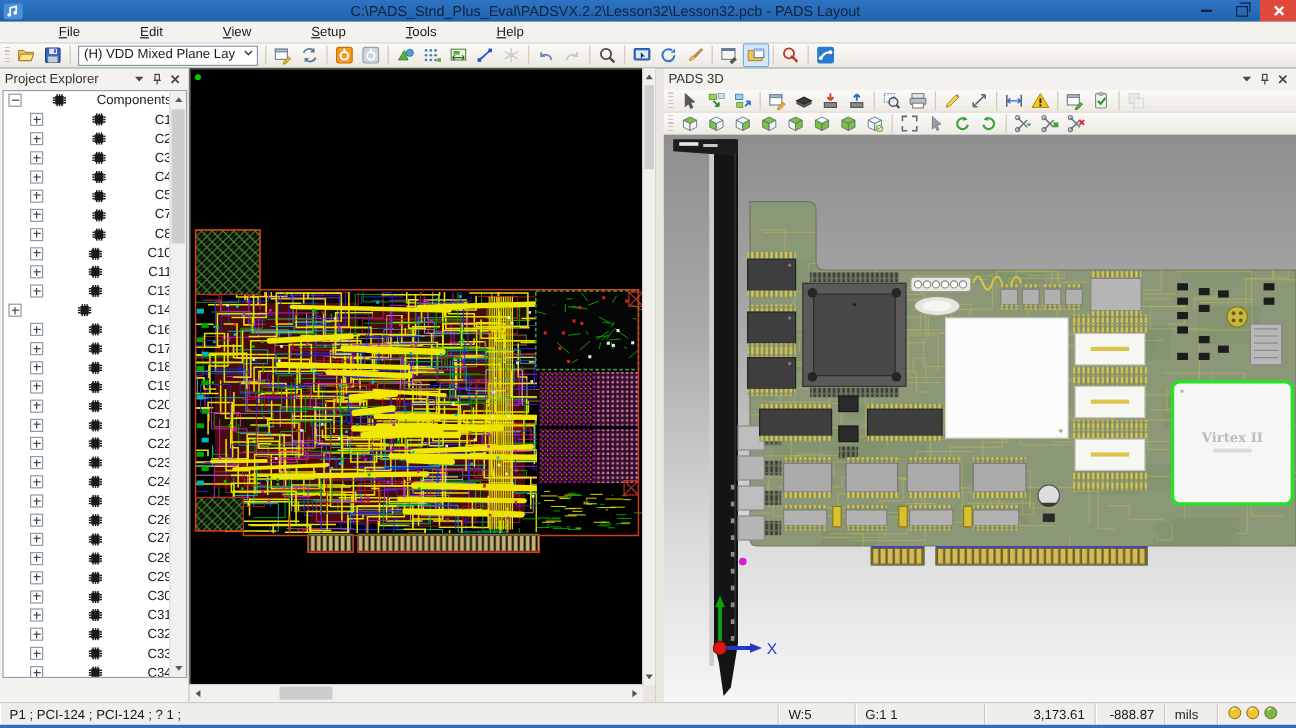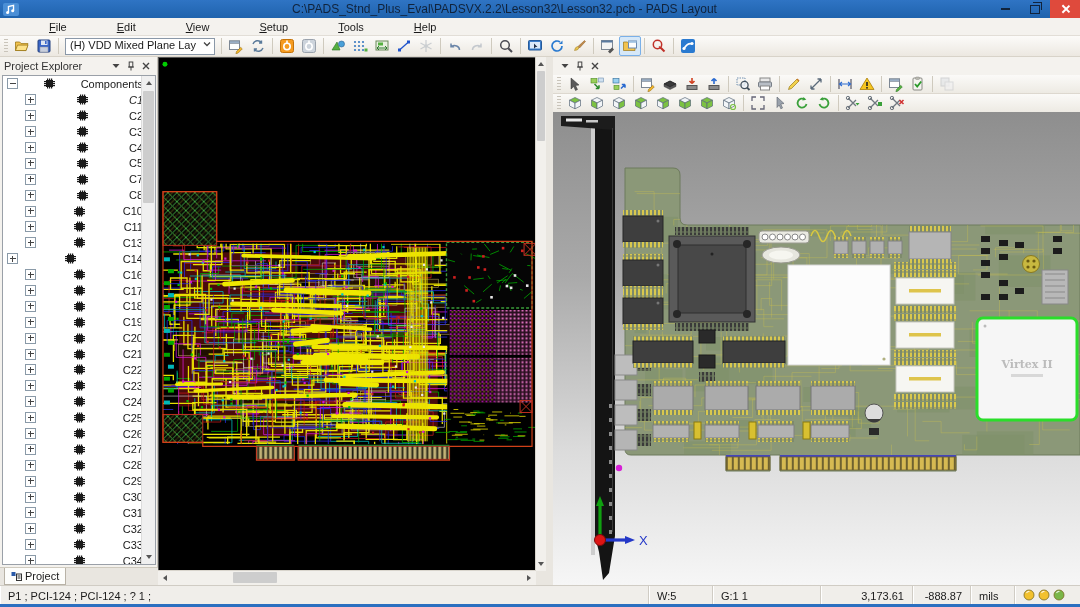--- a/index.html
+++ b/index.html
@@ -318,21 +318,21 @@
                   <rect x="1" y="5" width="2" height="1.2"></rect>
                   <rect x="1" y="7" width="2" height="1.2"></rect>
                   <rect x="10" y="3" width="2" height="1.2"></rect>
                   <rect x="10" y="5" width="2" height="1.2"></rect>
                   <rect x="10" y="7" width="2" height="1.2"></rect>
                 </g>
               </svg>
             </span>
             <span class="lbl">Components</span>
           </div>
-          <div class="trow" style="padding-left: 22px; font-style: italic;">
+          <div class="trow" style="padding-left: 22px;">
             <span class="texp plus"></span>
             <span class="chipicon">
               <svg width="13" height="11" viewBox="0 0 13 11">
                 <rect x="3" y="2" width="7" height="7" fill="#1a1a1a"></rect>
                 <g fill="#1a1a1a">
                   <rect x="4" y="0.5" width="1.2" height="2"></rect>
                   <rect x="6" y="0.5" width="1.2" height="2"></rect>
                   <rect x="8" y="0.5" width="1.2" height="2"></rect>
                   <rect x="4" y="8.5" width="1.2" height="2"></rect>
                   <rect x="6" y="8.5" width="1.2" height="2"></rect>
@@ -1017,31 +1017,20 @@
           </div>
         </div>
       <div id="pe-scroll">
         <div class="sb-arrow" style="top:0">
             <div class="tri-up"></div>
           </div>
         <div class="sb-thumb" style="top:15px;height:112px"></div>
         <div class="sb-arrow" style="bottom:0">
             <div class="tri-dn"></div>
           </div>
-      </div>
-    </div>
-    <div id="pe-tabstrip">
-      <div id="pe-tab">
-        <svg viewBox="0 0 11 11">
-            <rect x="0.5" y="1" width="4" height="4" fill="#2a5aa8"></rect>
-            <rect x="5.5" y="3" width="5" height="6.5" fill="none" stroke="#333"></rect>
-            <rect x="6.5" y="4.5" width="3" height="1" fill="#333"></rect>
-            <rect x="6.5" y="6.5" width="3" height="1" fill="#333"></rect>
-          </svg>
-        <span>Project</span>
       </div>
     </div>
   </div>
 
   <div id="pcb-area">
     <svg id="pcb-canvas" viewBox="0 0 378 514">
       <defs>
         <pattern id="xhatch" width="9" height="9" patternUnits="userSpaceOnUse">
           <rect width="9" height="9" fill="#0a0a06"></rect>
           <path d="M0 0 L9 9 M9 0 L0 9" stroke="#3a9a3a" stroke-width="1"></path>
@@ -2001,20 +1990,21 @@
       <div class="hsb-arrow" style="right:0">
           <div class="tri-rt"></div>
         </div>
     </div>
   </div>
 
   <div id="splitter"></div>
 
   <div id="right-panel">
     <div class="dock-header">
+      <span class="dtitle">PADS 3D</span>
       <span class="dhb">
           <svg viewBox="0 0 10 10">
             <path d="M1.5 3 L5 7 L8.5 3z" fill="#444"></path>
           </svg>
         </span>
       <span class="dhb">
           <svg viewBox="0 0 10 10">
             <rect x="3.2" y="1" width="3.6" height="5" fill="none" stroke="#444"></rect>
             <line x1="5" y1="6" x2="5" y2="9.5" stroke="#444"></line>
             <line x1="2" y1="6" x2="8" y2="6" stroke="#444"></line>

